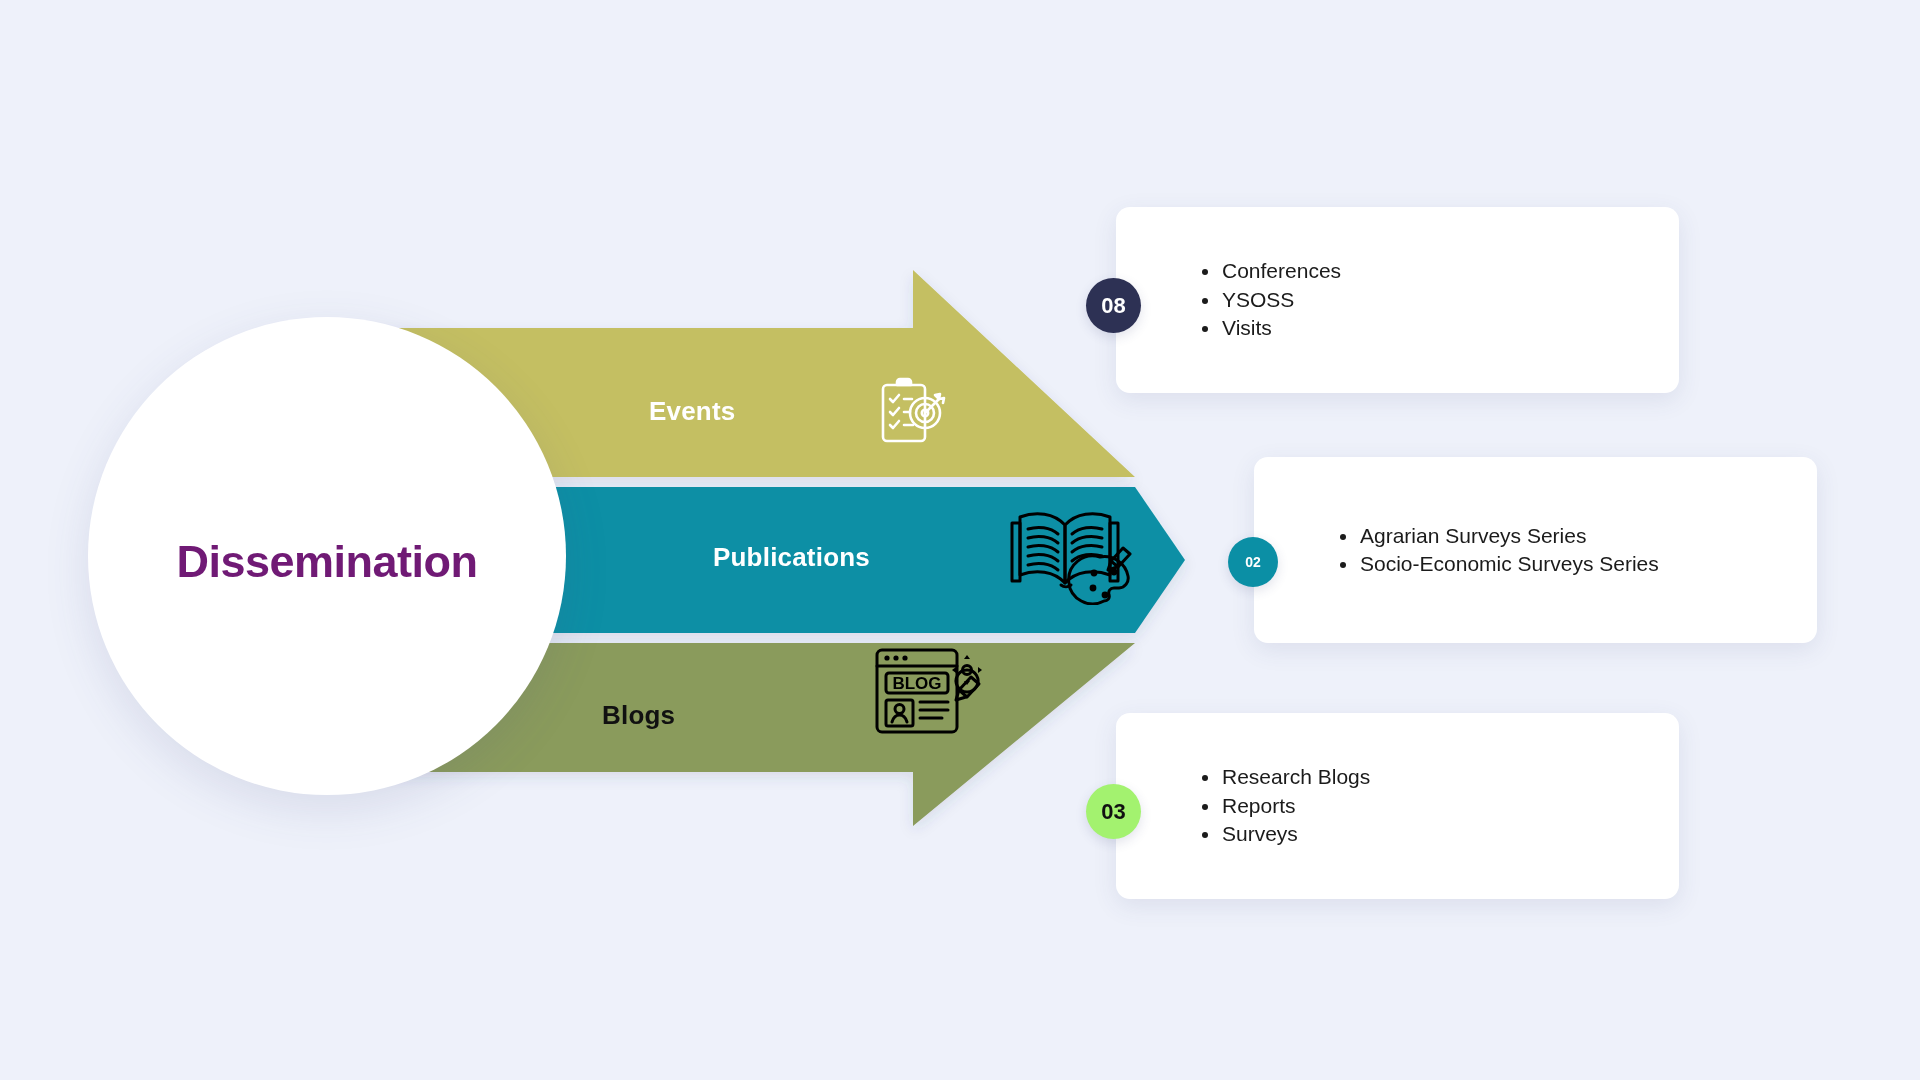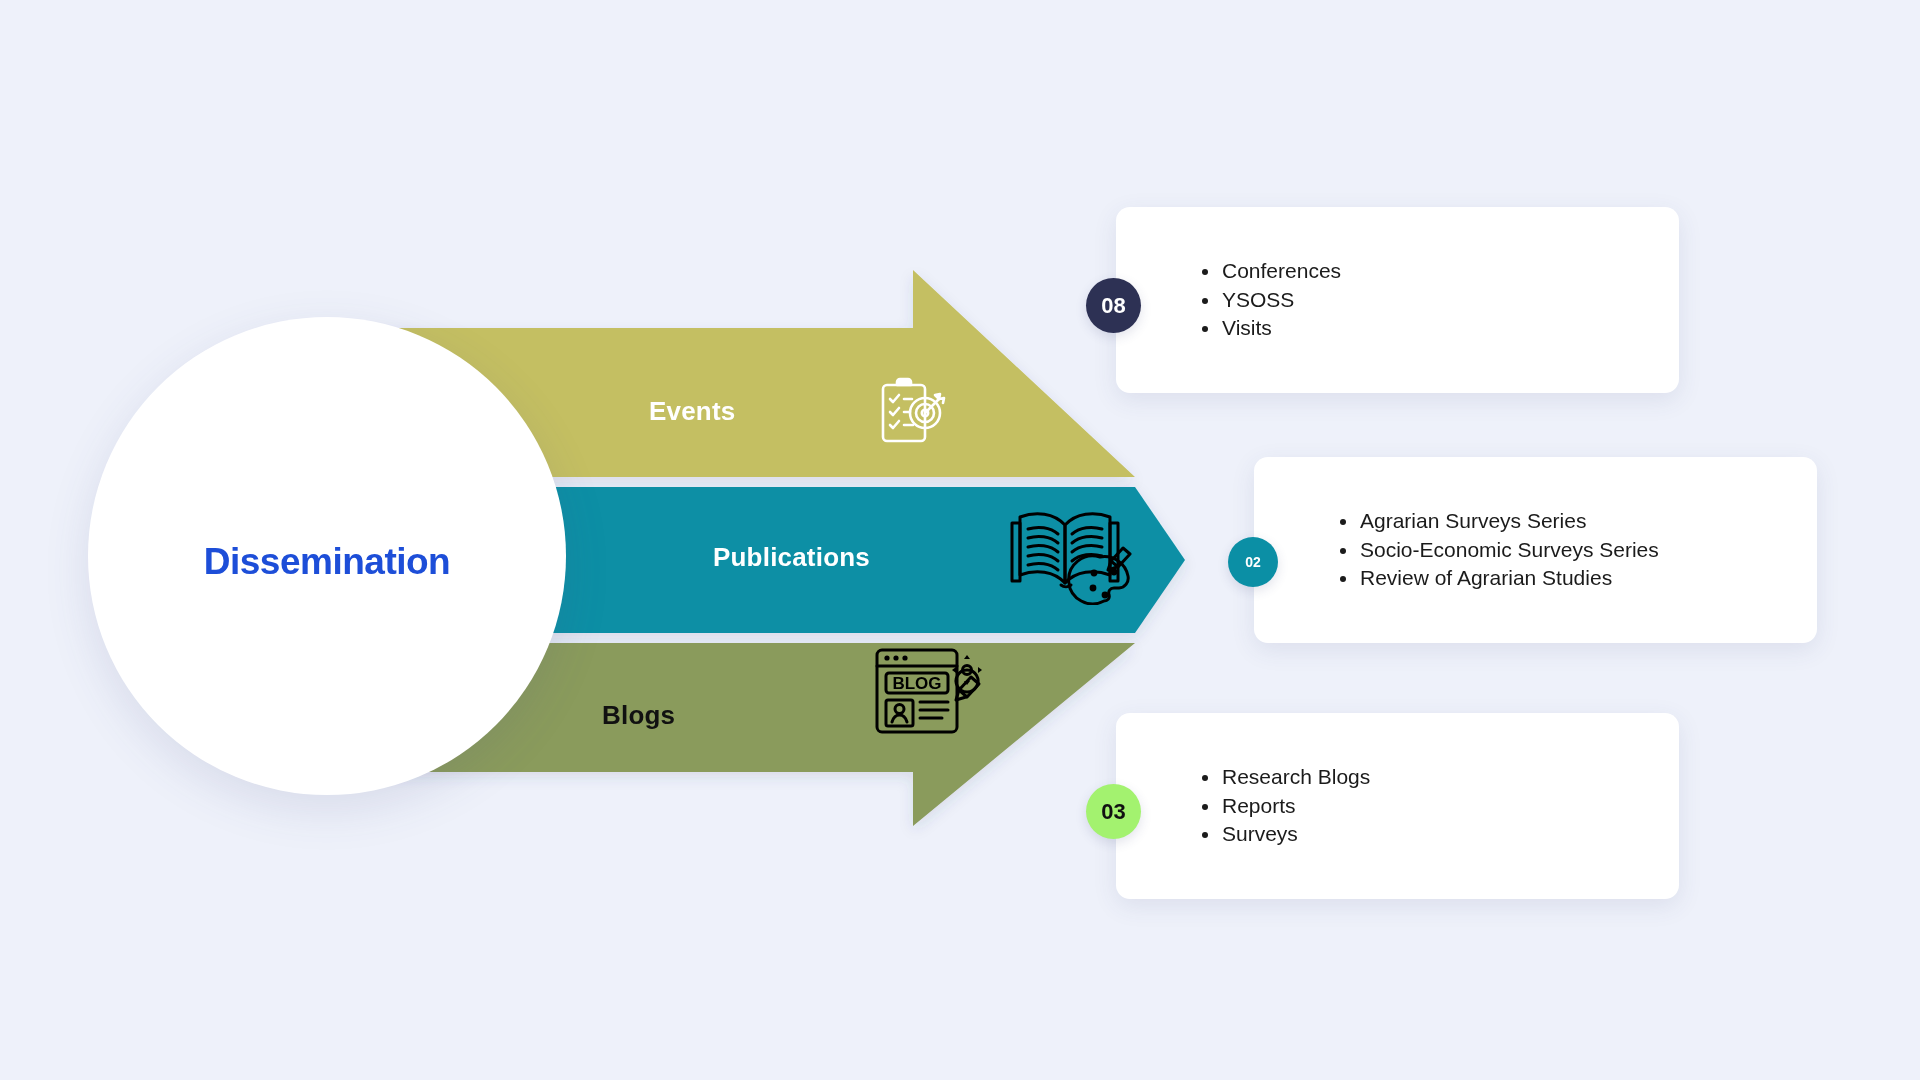--- a/index.html
+++ b/index.html
@@ -39,23 +39,23 @@
     height: 478px;
     border-radius: 50%;
     background: #ffffff;
     box-shadow: 0 14px 46px rgba(70, 80, 130, 0.13);
     display: flex;
     align-items: center;
     justify-content: center;
     z-index: 5;
   }
   .hub-label {
-    font-size: 37px;
+    font-size: 45px;
     font-weight: 700;
-    color: #1d4ed8;
+    color: #701a75;
     letter-spacing: -0.5px;
     white-space: nowrap;
     transform: translateY(6px);
   }
 
   
   .arrow-label {
     position: absolute;
     font-size: 26px;
     font-weight: 700;
@@ -245,21 +245,20 @@
       <li>Conferences</li>
       <li>YSOSS</li>
       <li>Visits</li>
     </ul>
   </div>
 
   <div class="info-card" id="card-02">
     <ul class="card-list">
       <li>Agrarian Surveys Series</li>
       <li>Socio-Economic Surveys Series</li>
-      <li>Review of Agrarian Studies</li>
     </ul>
   </div>
 
   <div class="info-card" id="card-03">
     <ul class="card-list">
       <li>Research Blogs</li>
       <li>Reports</li>
       <li>Surveys</li>
     </ul>
   </div>

